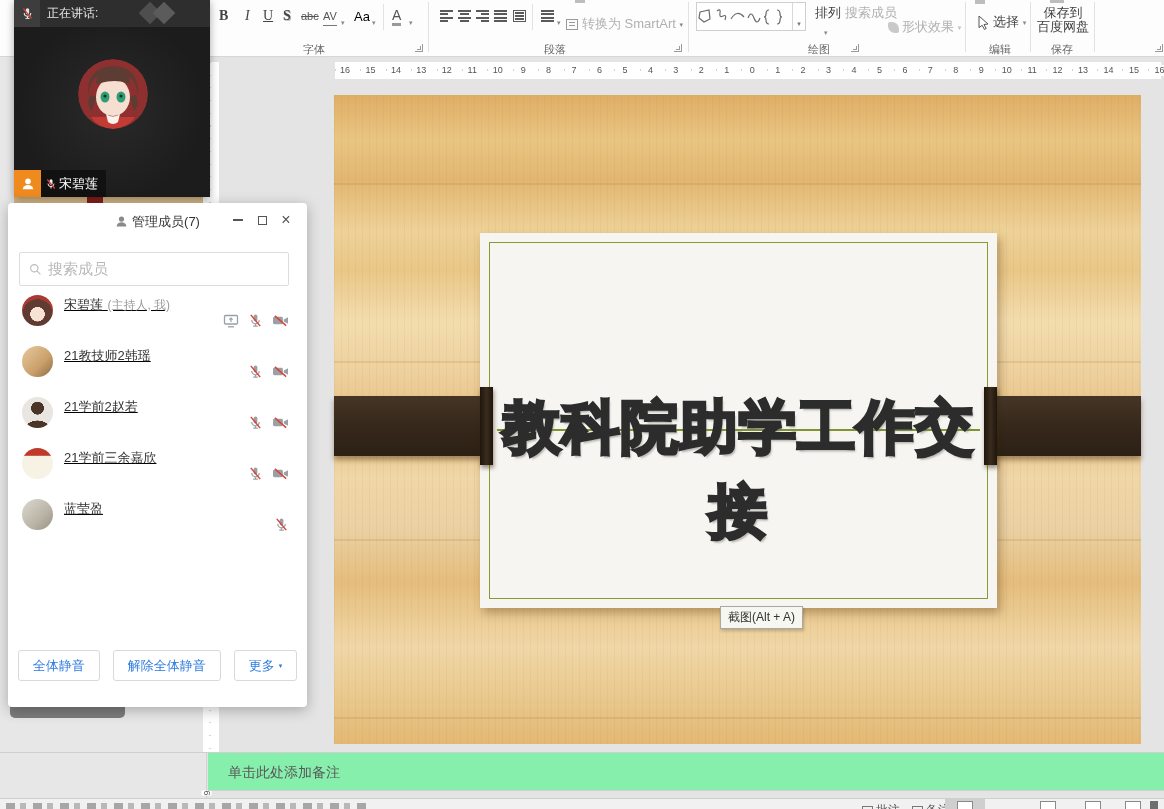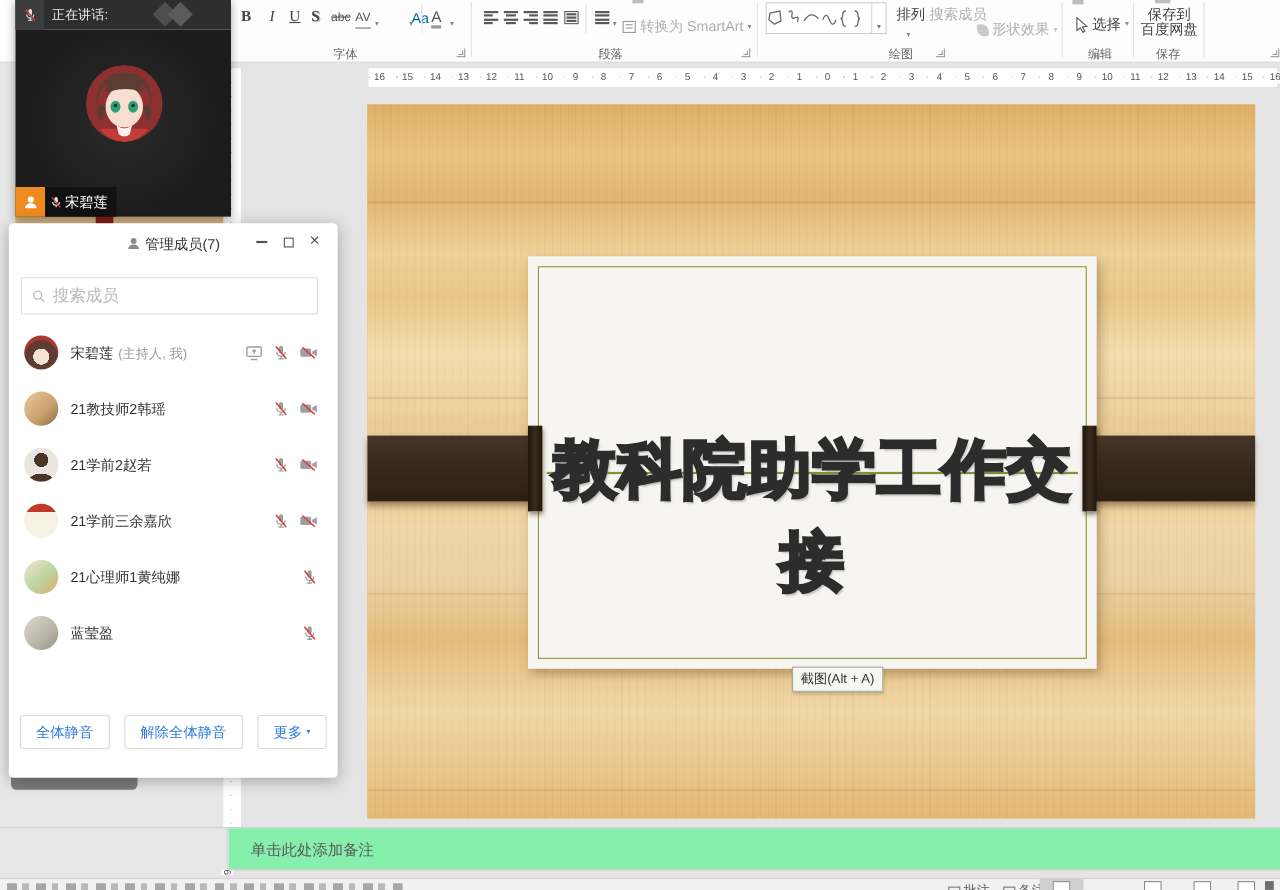--- a/index.html
+++ b/index.html
@@ -107,21 +107,21 @@
   .panel-title { position:absolute; left:0; top:10px; width:100%; text-align:center; font-size:13px; color:#333; }
   .panel-title .p-ic { display:inline-block; vertical-align:-2px; margin-right:4px; }
   .win-ctl { position:absolute; top:8px; width:18px; height:18px; display:flex; align-items:center; justify-content:center; color:#555; cursor:default; }
   .ctl-min { left:221px; } .ctl-min i { width:10px; height:1.5px; background:#555; display:block; }
   .ctl-max { left:245px; } .ctl-max i { width:9px; height:9px; border:1.5px solid #555; display:block; }
   .ctl-close { left:269px; font-size:16px; line-height:1; }
   .search-box { position:absolute; left:11px; top:49px; width:270px; height:34px; border:1px solid #ddd; border-radius:2px;
     display:flex; align-items:center; padding:0 9px; gap:6px; }
   .search-ph { font-size:15px; color:#b9b9b9; }
   .mlist { position:absolute; left:0; top:92px; width:100%; }
-  .m-row { height:51px; display:flex; align-items:center; padding:0 18px 0 14px; }
+  .m-row { height:51px; display:flex; padding:0 18px 0 14px;text-decoration:underline; }
   .m-avatar { width:31px; height:31px; border-radius:50%; flex:0 0 31px; background:#ddd; }
   .m-names { margin-left:11px; flex:1; min-width:0; }
   .m-name { font-size:13px; color:#333; line-height:16px; white-space:nowrap; }
   .m-sub { font-size:12px; color:#9b9b9b; line-height:15px; }
   .m-icons { display:flex; gap:9px; align-items:center; }
   .panel-footer { position:absolute; left:0; top:447px; width:100%; display:flex; justify-content:center; gap:13px; }
   .pf-btn { height:31px; border:1px solid #d9d9d9; border-radius:3px; background:#fff; color:#2f7bdf; font-size:13px;
     display:flex; align-items:center; justify-content:center; padding:0 14px; }
   .pf-btn .chev { color:#2f7bdf; margin-left:4px; }
 </style>
@@ -132,21 +132,21 @@
 
   <div class="abs ribbon">
 
     <span class="rb-item rb-letter" style="left:219px;font-weight:bold">B</span>
     <span class="rb-item rb-letter" style="left:245px;font-style:italic">I</span>
     <span class="rb-item rb-letter" style="left:263px;text-decoration:underline">U</span>
     <span class="rb-item rb-letter" style="left:283px;font-weight:bold;text-shadow:1px 1px 0 #bbb">S</span>
     <span class="rb-item" style="left:301px;font-size:11px;text-decoration:line-through;color:#555">abc</span>
     <span class="rb-item" style="left:323px;font-size:11px;color:#555;border-bottom:1px solid #777">AV</span>
     <span class="rb-item chev" style="left:341px;top:12px">▾</span>
-    <span class="rb-item" style="left:374px;color:#0369a1">Aa</span>
+    <span class="rb-item" style="left:354px;color:#000000">Aa</span>
     <span class="rb-item chev" style="left:372px;top:12px">▾</span>
     <span class="rb-vdiv" style="left:383px;top:4px;height:26px"></span>
     <span class="rb-item" style="left:392px;font-size:14px;color:#555;border-bottom:3px solid #9a9a9a">A</span>
     <span class="rb-item chev" style="left:409px;top:12px">▾</span>
     <span class="rb-glabel" style="left:303px">字体</span>
     <span class="rb-launcher" style="left:415px"></span>
     <span class="rb-vdiv" style="left:428px"></span>
 
     <span class="alignbars al" style="left:440px">
         <i class="b1"></i>
@@ -476,38 +476,20 @@
         <line x1="3" y1="2" x2="13" y2="14" stroke="#d94436" stroke-width="1.6"></line>
       </svg>
       <svg width="17" height="15" viewBox="0 0 18 16">
         <rect x="1" y="4" width="10.5" height="8" rx="1.5" fill="#9aa0a6"></rect>
         <path d="M12.5 7 L17 4.5 L17 11.5 L12.5 9 Z" fill="#9aa0a6"></path>
         <line x1="3" y1="3" x2="15" y2="13.5" stroke="#d94436" stroke-width="1.6"></line>
       </svg>
     </span>
   </div>
         <div class="m-row">
-    <span class="m-avatar" style="background: linear-gradient(135deg, rgb(242, 228, 201), rgb(188, 212, 162) 55%, rgb(232, 169, 106));"></span>
-    <span class="m-names">
-      <span class="m-name">21心理师1黄纯娜</span>
-      
-    </span>
-    <span class="m-icons">
-
-      <svg width="15" height="15" viewBox="0 0 16 16">
-        <rect x="6" y="1.5" width="4" height="7.5" rx="2" fill="#9aa0a6"></rect>
-        <path d="M4 7.5 a4 4 0 0 0 8 0" fill="none" stroke="#9aa0a6" stroke-width="1.3"></path>
-        <line x1="8" y1="11.5" x2="8" y2="14" stroke="#9aa0a6" stroke-width="1.3"></line>
-        <line x1="5.5" y1="14" x2="10.5" y2="14" stroke="#9aa0a6" stroke-width="1.3"></line>
-        <line x1="3" y1="2" x2="13" y2="14" stroke="#d94436" stroke-width="1.6"></line>
-      </svg>
-
-    </span>
-  </div>
-        <div class="m-row">
     <span class="m-avatar" style="background: linear-gradient(135deg, rgb(220, 217, 208), rgb(185, 180, 166) 60%, rgb(151, 145, 127));"></span>
     <span class="m-names">
       <span class="m-name">蓝莹盈</span>
       
     </span>
     <span class="m-icons">
 
       <svg width="15" height="15" viewBox="0 0 16 16">
         <rect x="6" y="1.5" width="4" height="7.5" rx="2" fill="#9aa0a6"></rect>
         <path d="M4 7.5 a4 4 0 0 0 8 0" fill="none" stroke="#9aa0a6" stroke-width="1.3"></path>

